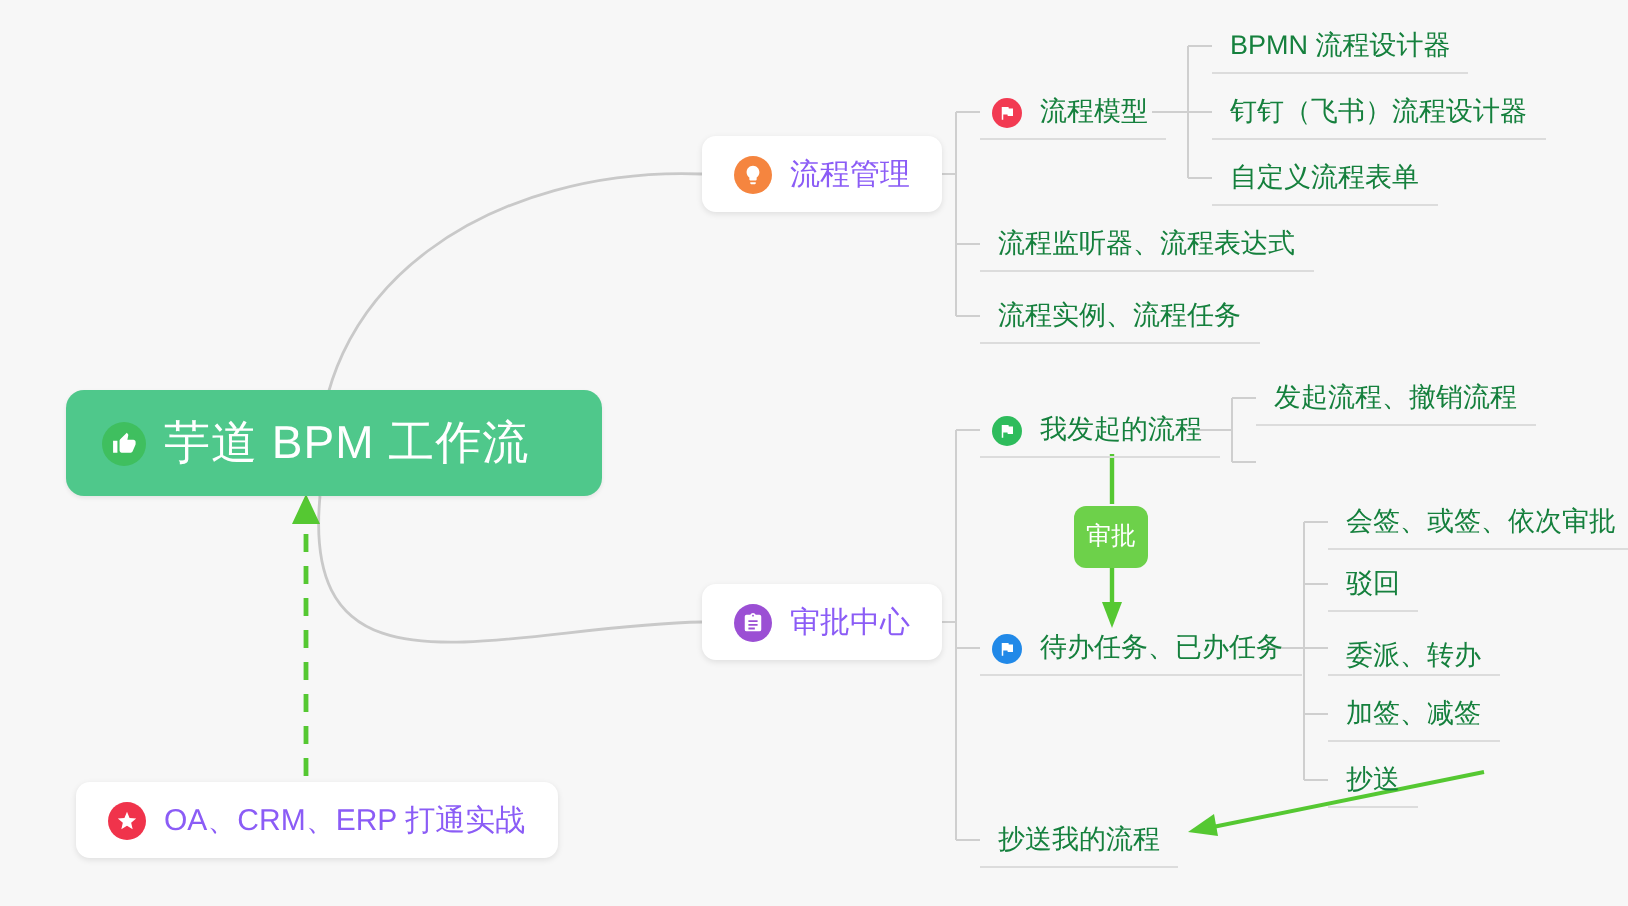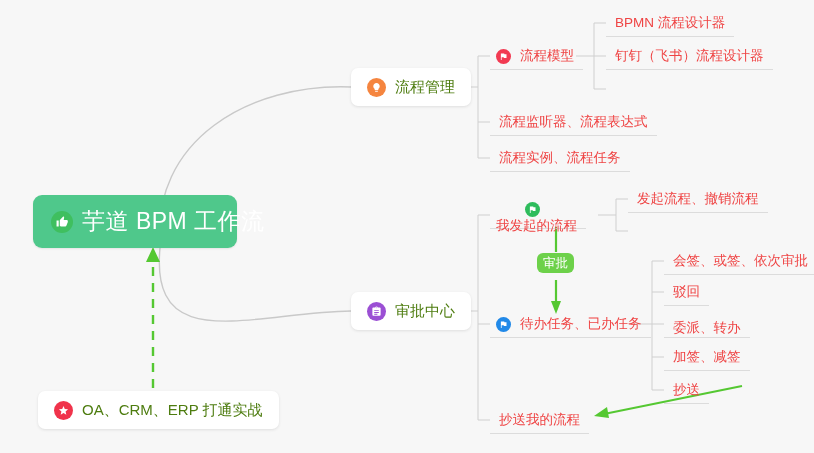--- a/index.html
+++ b/index.html
@@ -37,21 +37,21 @@
     box-sizing: border-box;
     display: flex;
     align-items: center;
     white-space: nowrap;
   }
 
   
   .node-root {
     left: 33px;
     top: 195px;
-    width: 204px;
+    width: 268px;
     height: 53px;
     background: #4FC88B;
     border-radius: 9px;
     padding: 0 18px;
     box-shadow: 0 1px 2px rgba(0,0,0,0.08);
   }
   .node-root .label {
     color: #ffffff;
     font-size: 23px;
     letter-spacing: 0.5px;
@@ -59,21 +59,21 @@
 
   
   .node-card {
     background: #ffffff;
     border-radius: 7px;
     box-shadow: 0 1px 3px rgba(0,0,0,0.10);
     padding: 0 16px;
     height: 38px;
   }
   .node-card .label {
-    color: #4d7c0f;
+    color: #8b5cf6;
     font-size: 15px;
   }
 
   .node-branch1 { left: 351px; top: 68px;  }
   .node-branch2 { left: 351px; top: 292px; }
 
   .node-bottom {
     left: 38px;
     top: 391px;
     height: 38px;
@@ -82,21 +82,21 @@
   .node-bottom .label { font-size: 15px; }
 
   
   .node-leaf {
     background: transparent;
     border-bottom: 1px solid #dcdcdc;
     height: 27px;
     padding: 0 9px 0 9px;
   }
   .node-leaf .label {
-    color: #ef4444;
+    color: #15803d;
     font-size: 13.5px;
   }
   .node-leaf.with-icon { padding-left: 6px; }
 
   
   .icon {
     flex: 0 0 auto;
     display: inline-flex;
     align-items: center;
     justify-content: center;
@@ -116,21 +116,21 @@
   .ic-redflag{ background: #F23A52; }
   .ic-greenflag { background: #2EBC5C; }
   .ic-blueflag  { background: #2189E8; }
 
   
   .tag-approve {
     position: absolute;
     left: 537px;
     top: 253px;
     width: 37px;
-    height: 20px;
+    height: 31px;
     background: #6DD14A;
     border-radius: 6px;
     display: flex;
     align-items: center;
     justify-content: center;
   }
   .tag-approve .label {
     color: #ffffff;
     font-size: 12.5px;
   }
@@ -239,29 +239,32 @@
     </span>
     <span class="label">流程模型</span>
   </div>
 
   <div class="node node-leaf" style="left:606px; top:10px;">
     <span class="label">BPMN 流程设计器</span>
   </div>
   <div class="node node-leaf" style="left:606px; top:43px;">
     <span class="label">钉钉（飞书）流程设计器</span>
   </div>
+  <div class="node node-leaf" style="left:606px; top:76px;">
+    <span class="label">自定义流程表单</span>
+  </div>
 
   <div class="node node-leaf" style="left:490px; top:109px;">
     <span class="label">流程监听器、流程表达式</span>
   </div>
   <div class="node node-leaf" style="left:490px; top:145px;">
     <span class="label">流程实例、流程任务</span>
   </div>
 
-  <div class="node node-leaf with-icon" style="left:490px; top:202px;flex-direction:column;">
+  <div class="node node-leaf with-icon" style="left:490px; top:202px;">
     <span class="icon icon-sm ic-greenflag">
       <svg width="9" height="9" viewBox="0 0 24 24" fill="#ffffff">
         <path d="M14.4 6l-.4-2H5v17h2v-7h5.6l.4 2h7V6z"></path>
       </svg>
     </span>
     <span class="label">我发起的流程</span>
   </div>
 
   <div class="node node-leaf" style="left:628px; top:186px;">
     <span class="label">发起流程、撤销流程</span>

